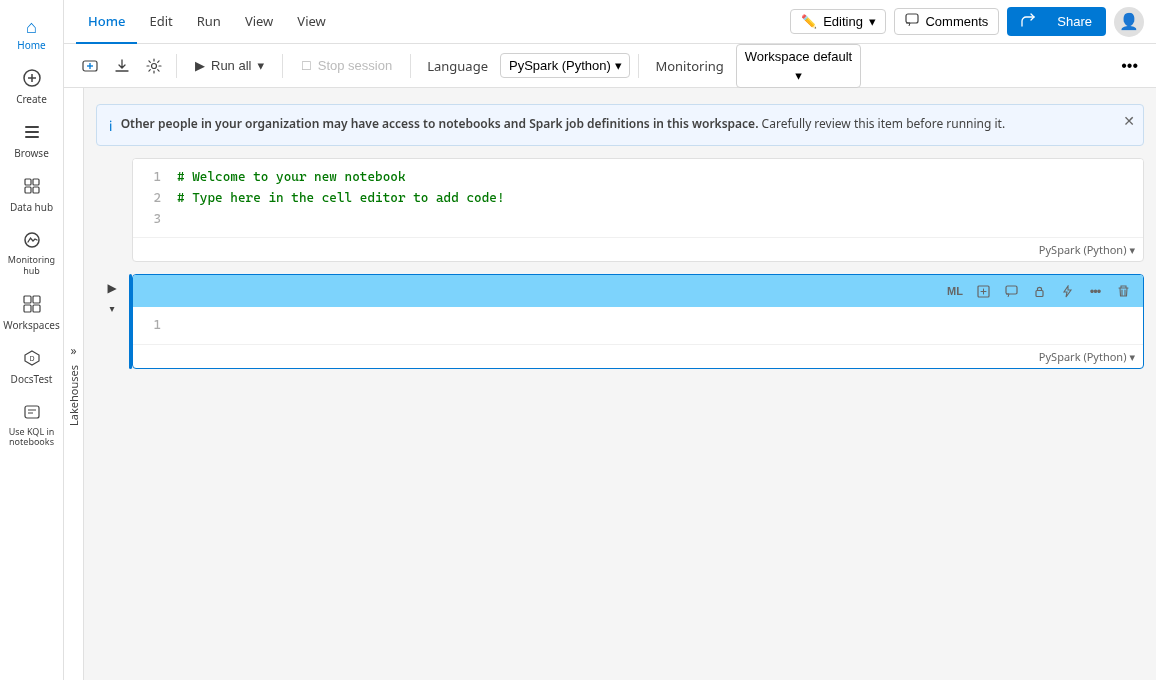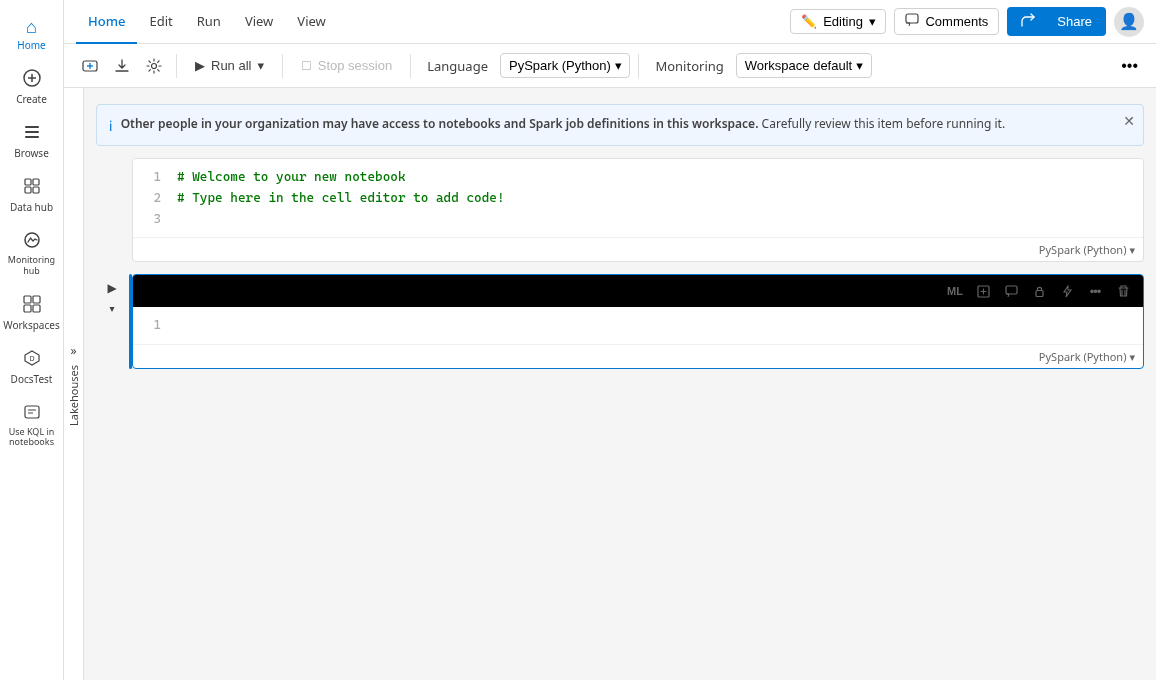--- a/index.html
+++ b/index.html
@@ -198,20 +198,21 @@
     .env-selector {
       display: flex;
       align-items: center;
       gap: 4px;
       padding: 4px 8px;
       border: 1px solid #d0d0d0;
       border-radius: 4px;
       background: #fff;
       cursor: pointer;
       font-size: 13px;
+      flex-direction: column;
     }
     .lang-label {
       font-size: 13px;
       color: #424242;
       padding: 0 8px;
     }
     .more-btn {
       margin-left: auto;
       display: flex;
       align-items: center;
@@ -338,21 +339,21 @@
       background: #fff;
       border: 1px solid #e0e0e0;
       border-radius: 4px;
       overflow: hidden;
     }
     .cell-toolbar {
       display: flex;
       justify-content: flex-end;
       padding: 4px 8px;
       gap: 4px;
-      background: #000000;
+      background: #7dd3fc;
     }
     .cell-tool-btn {
       width: 24px;
       height: 24px;
       border: none;
       background: transparent;
       cursor: pointer;
       display: flex;
       align-items: center;
       justify-content: center;

